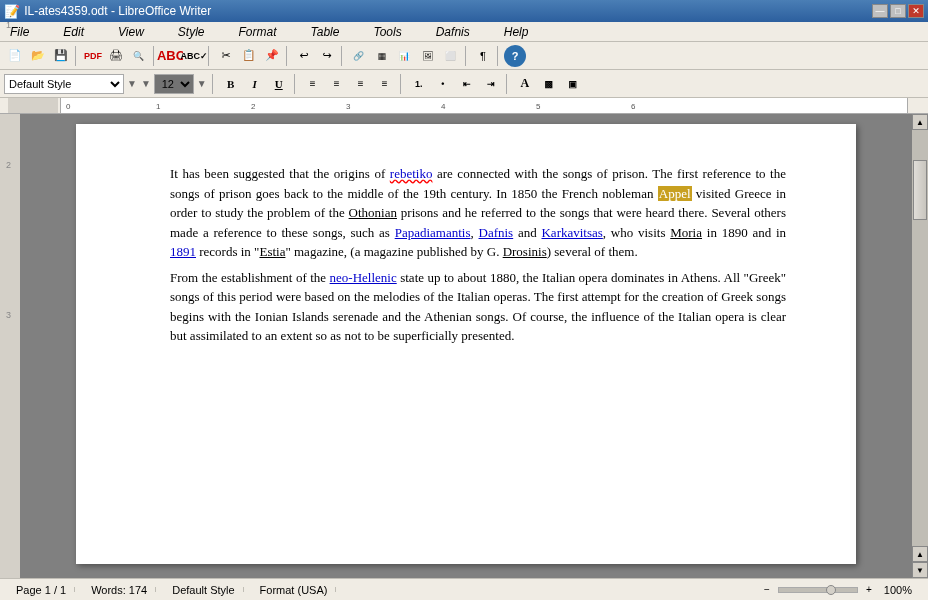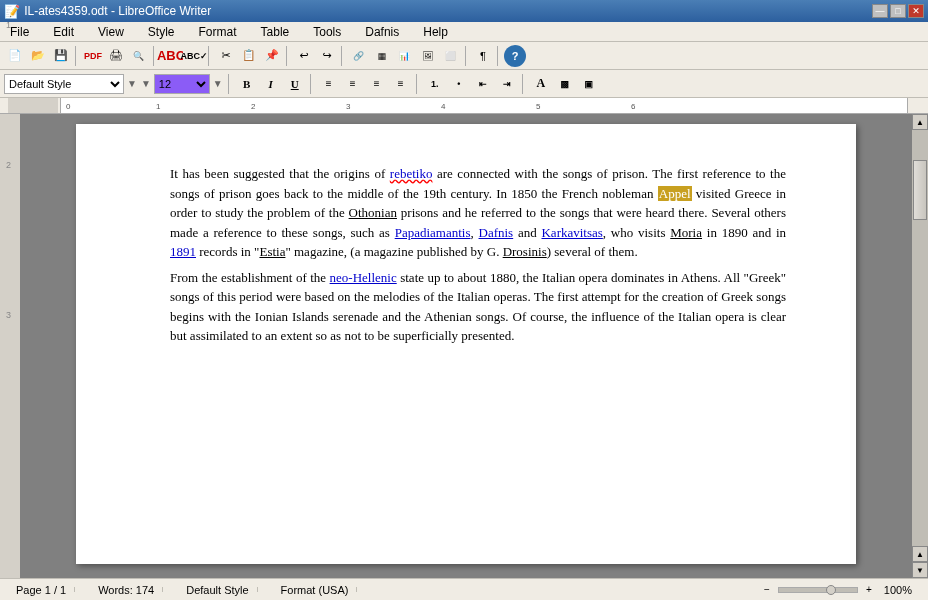--- a/index.html
+++ b/index.html
@@ -28,21 +28,22 @@
     .title-btn.close { background: #c0392b; color: white; }
 
     
     #menubar {
       background: #f0ece4;
       height: 20px;
       display: flex;
       align-items: center;
       padding: 0 2px;
       border-bottom: 1px solid #c0bdb5;
-      gap: 8px;
+      gap: 18px;
+      font-style: italic;
     }
     .menu-item {
       padding: 2px 8px;
       font-size: 12px;
       cursor: pointer;
     }
 
     
     .toolbar {
       background: #f0ece4;
@@ -69,21 +70,21 @@
       display: flex;
       align-items: center;
       padding: 2px 4px;
       border-bottom: 1px solid #c0bdb5;
       gap: 2px;
     }
     .style-select {
       height: 20px; font-size: 11px; border: 1px solid #aaa; background: white; width: 120px;
     }
     .font-select { height: 20px; font-size: 11px; border: 1px solid #aaa; background: white; width: 120px; }
-    .size-select { height: 20px; font-size: 11px; border: 1px solid #aaa; background: #8b5cf6; width: 56px; }
+    .size-select { height: 20px; font-size: 11px; border: 1px solid #aaa; background: #737373; width: 40px; text-align: center; }
     .fmt-btn {
       width: 22px; height: 22px;
       background: #f0ece4;
       border: 1px solid transparent;
       display: flex; align-items: center; justify-content: center;
       font-size: 11px; cursor: pointer; font-weight: bold;
     }
 
     
     #ruler {
@@ -216,21 +217,21 @@
 
     
     #statusbar {
       height: 22px;
       background: #f0ece4;
       border-top: 1px solid #c0bdb5;
       display: flex;
       align-items: center;
       padding: 8px 8px;
       font-size: 11px;
-      gap: 15px;
+      gap: 8px;
     }
     .status-item {
       padding: 0 8px;
       border-right: 1px solid #c0bdb5;
       height: 100%;
       display: flex;
       align-items: center;
     }
     .status-spacer { flex: 1; }
     .zoom-area { display: flex; align-items: center; gap: 4px; padding: 0 8px; }

